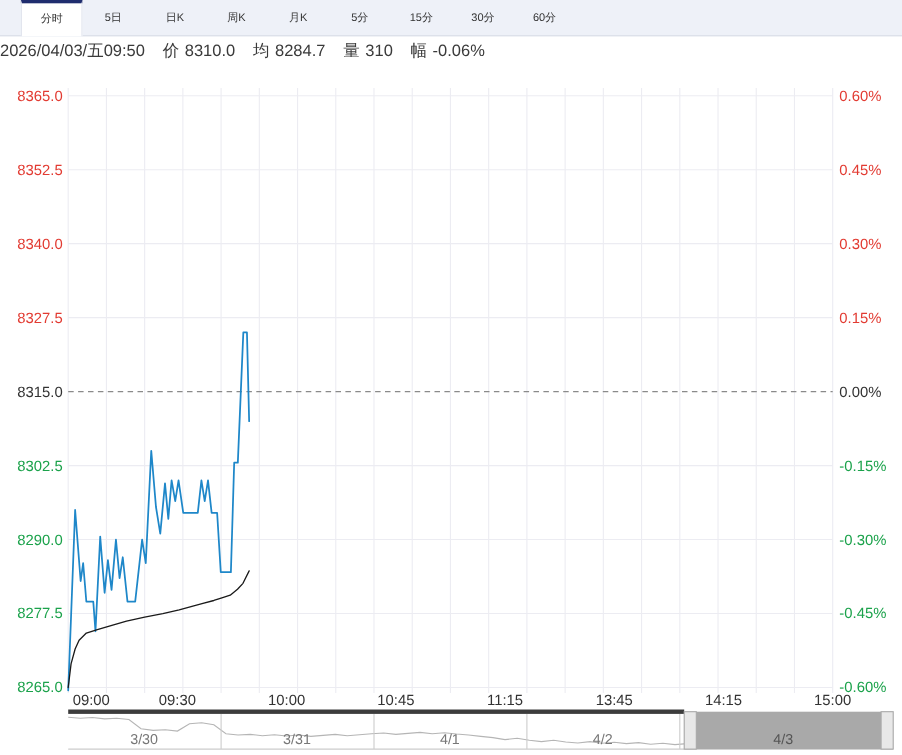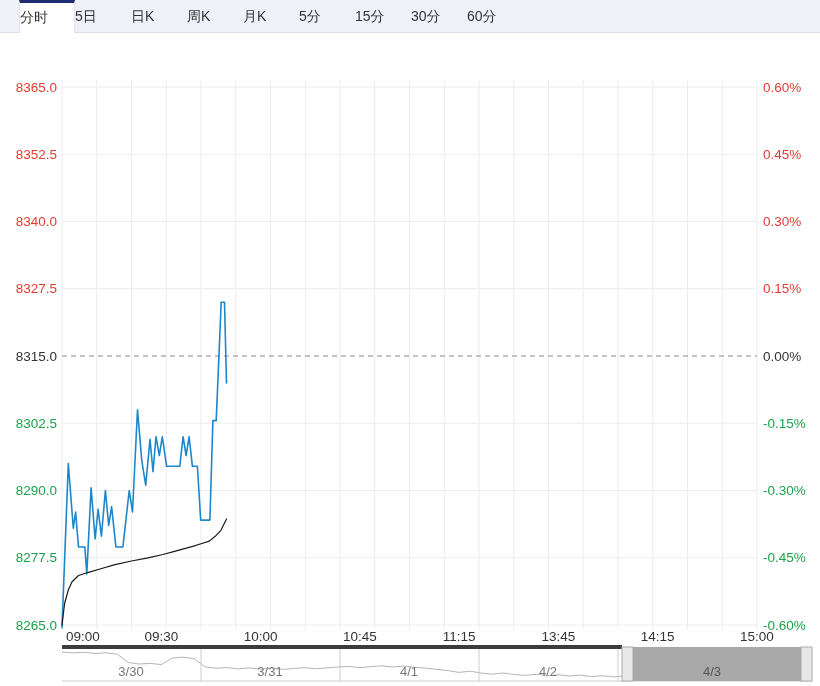--- a/index.html
+++ b/index.html
@@ -1,21 +1,21 @@
 <!DOCTYPE html>
 <html><head>
 <meta charset="utf-8">
 <style>
   html,body{margin:0;padding:0;background:#fff;}
   .page{position:relative;width:820px;height:686px;background:#fff;overflow:hidden;
         font-family:"Liberation Sans","DejaVu Sans",sans-serif;}
   
   .tabbar{position:absolute;top:0;left:0;width:820px;height:33px;background:#eef1f8;
           border-bottom:1px solid #d9dde6;display:flex;box-sizing:border-box;padding-left:19px;}
-  .tab{width:56px;height:33px;line-height:33px;font-size:14px;color:#333;
+  .tab{width:56px;height:33px;line-height:33px;text-align:center;font-size:10px;color:#333;
        box-sizing:border-box;cursor:pointer;}
   .tab.active{background:#fff;border-top:3px solid #1f2d6e;line-height:29px;
               border-left:1px solid #e2e5ee;border-right:1px solid #e2e5ee;}
   
   .infobar{position:absolute;top:34px;left:0;width:820px;height:26px;line-height:26px;
            font-size:15px;color:#3a3a3a;white-space:nowrap;}
   .infobar .seg{margin-right:12px;}
   .infobar .lbl{margin-right:5px;}
   
   svg.chart{position:absolute;left:0;top:0;width:820px;height:686px;}
@@ -120,14 +120,21 @@
       <div class="tab">5日</div>
       <div class="tab">日K</div>
       <div class="tab">周K</div>
       <div class="tab">月K</div>
       <div class="tab">5分</div>
       <div class="tab">15分</div>
       <div class="tab">30分</div>
       <div class="tab">60分</div>
     </div>
 
+  <div class="infobar">
+    <span class="seg">2026/04/03/五09:50</span>
+    <span class="seg"><span class="lbl">价</span><span>8310.0</span></span>
+    <span class="seg"><span class="lbl">均</span><span>8284.7</span></span>
+    <span class="seg"><span class="lbl">量</span><span>310</span></span>
+    <span class="seg"><span class="lbl">幅</span><span>-0.06%</span></span>
+  </div>
 
 </div>
 
 </body></html>

